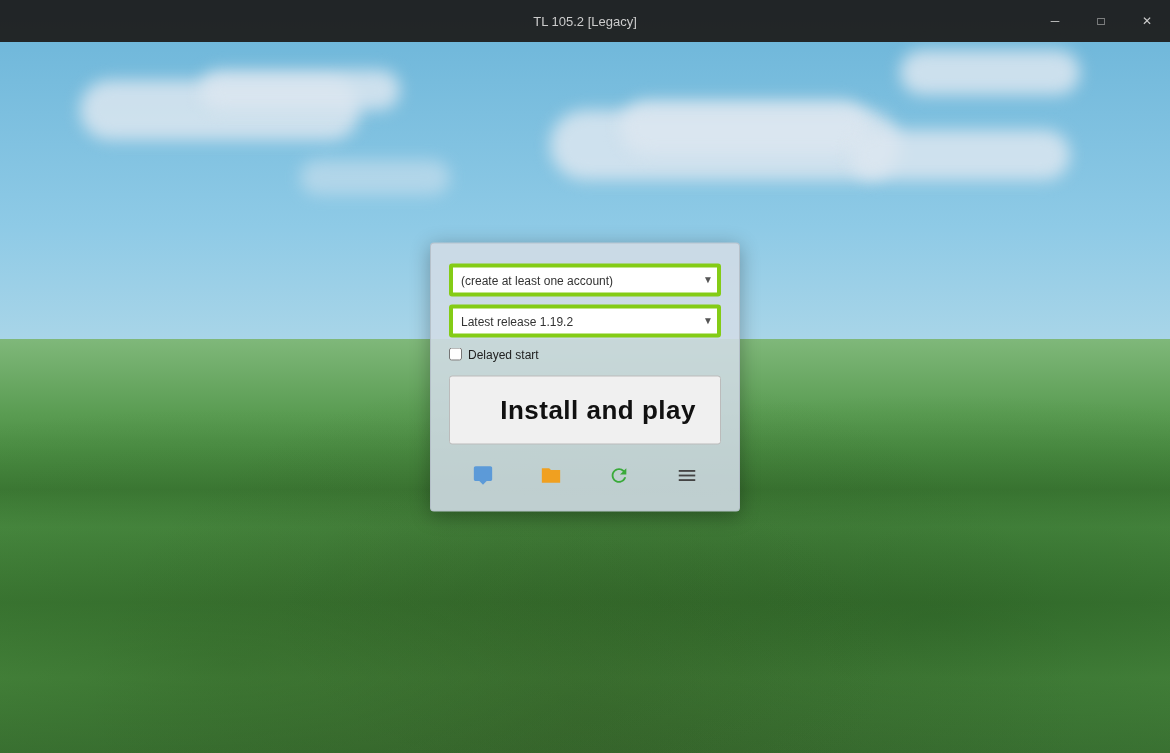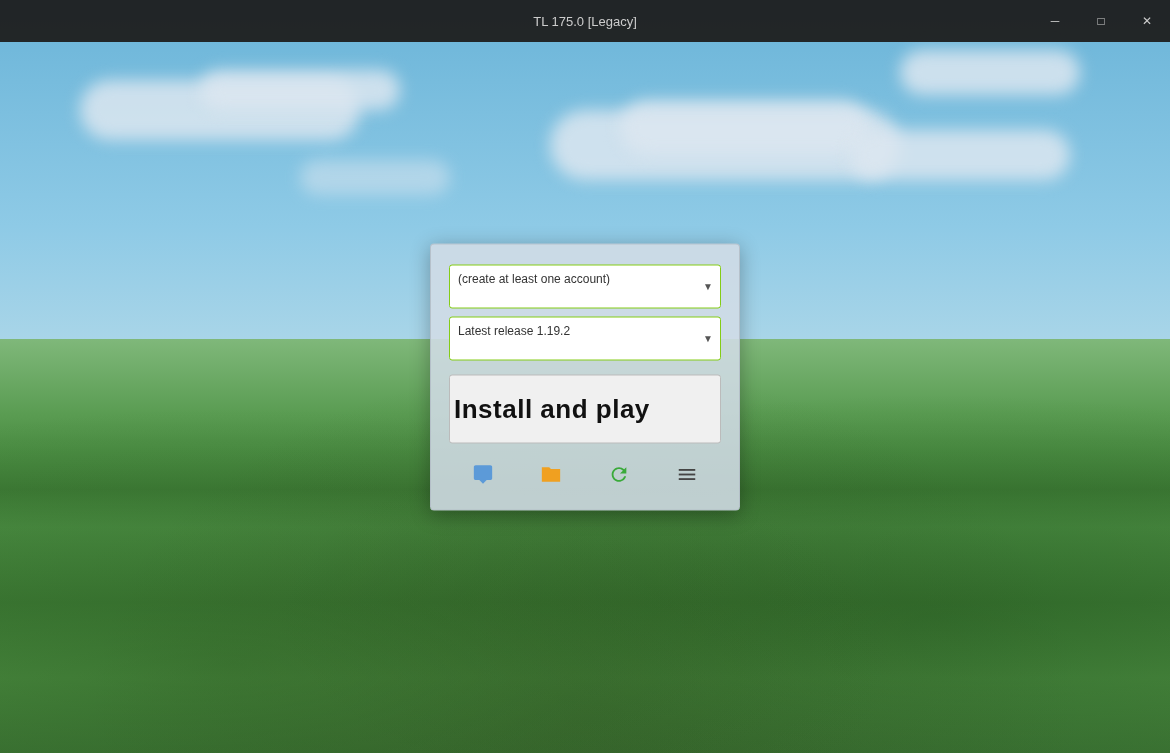--- a/index.html
+++ b/index.html
@@ -131,23 +131,23 @@
       box-shadow: 0 4px 20px rgba(0,0,0,0.3);
     }
 
     .select-wrapper {
       position: relative;
       margin-bottom: 8px;
     }
 
     .select-wrapper select {
       width: 100%;
-      padding: 6px 30px 22px 8px;
+      padding: 6px 30px 5px 8px;
       background: #fff;
-      border: 1px solid #84cc16;
+      border: 4px solid #84cc16;
       border-radius: 3px;
       font-size: 12px;
       color: #333;
       appearance: none;
       cursor: pointer;
       outline: none;
     }
 
     .select-arrow {
       position: absolute;
@@ -178,29 +178,29 @@
     }
 
     .checkbox-row label {
       font-size: 12px;
       color: #222;
       cursor: pointer;
     }
 
     .install-btn {
       width: 100%;
-      padding: 18px 4px;
+      padding: 18px 24px;
       background: #f0f0f0;
       border: 1px solid #bbb;
       border-radius: 3px;
       font-size: 26px;
       font-weight: 600;
       color: #111;
       cursor: pointer;
-      text-align: left;
+      text-align: right;
       margin-bottom: 12px;
       letter-spacing: 0.5px;
       transition: background 0.15s;
     }
 
     .bottom-icons {
       display: flex;
       justify-content: space-around;
       align-items: center;
     }
@@ -224,21 +224,21 @@
     
     .refresh-svg {
       width: 22px;
       height: 22px;
     }
   </style>
 </head>
 <body>
 
 <div class="titlebar">
-  <span class="titlebar-title">TL 175.0 [Legacy]</span>
+  <span class="titlebar-title">TL 105.2 [Legacy]</span>
   <div class="titlebar-controls">
     <div class="titlebar-btn">─</div>
     <div class="titlebar-btn">□</div>
     <div class="titlebar-btn close">✕</div>
   </div>
 </div>
 
 <div class="bg">
   <div class="clouds">
     <div class="cloud cloud1"></div>
@@ -261,20 +261,24 @@
   </div>
 
   
   <div class="select-wrapper">
     <select><option>Latest release 1.19.2</option></select>
     <span class="select-arrow">▼</span>
   </div>
 
   
   <div class="checkboxes">
+    <div class="checkbox-row">
+      <input type="checkbox" id="delayed-start" style="">
+      <label for="delayed-start">Delayed start</label>
+    </div>
   </div>
 
   
   <button class="install-btn">Install and play</button>
 
   
   <div class="bottom-icons">
     <div class="icon-btn icon-chat">
 
       <svg width="22" height="22" viewBox="0 0 24 24" fill="none">

